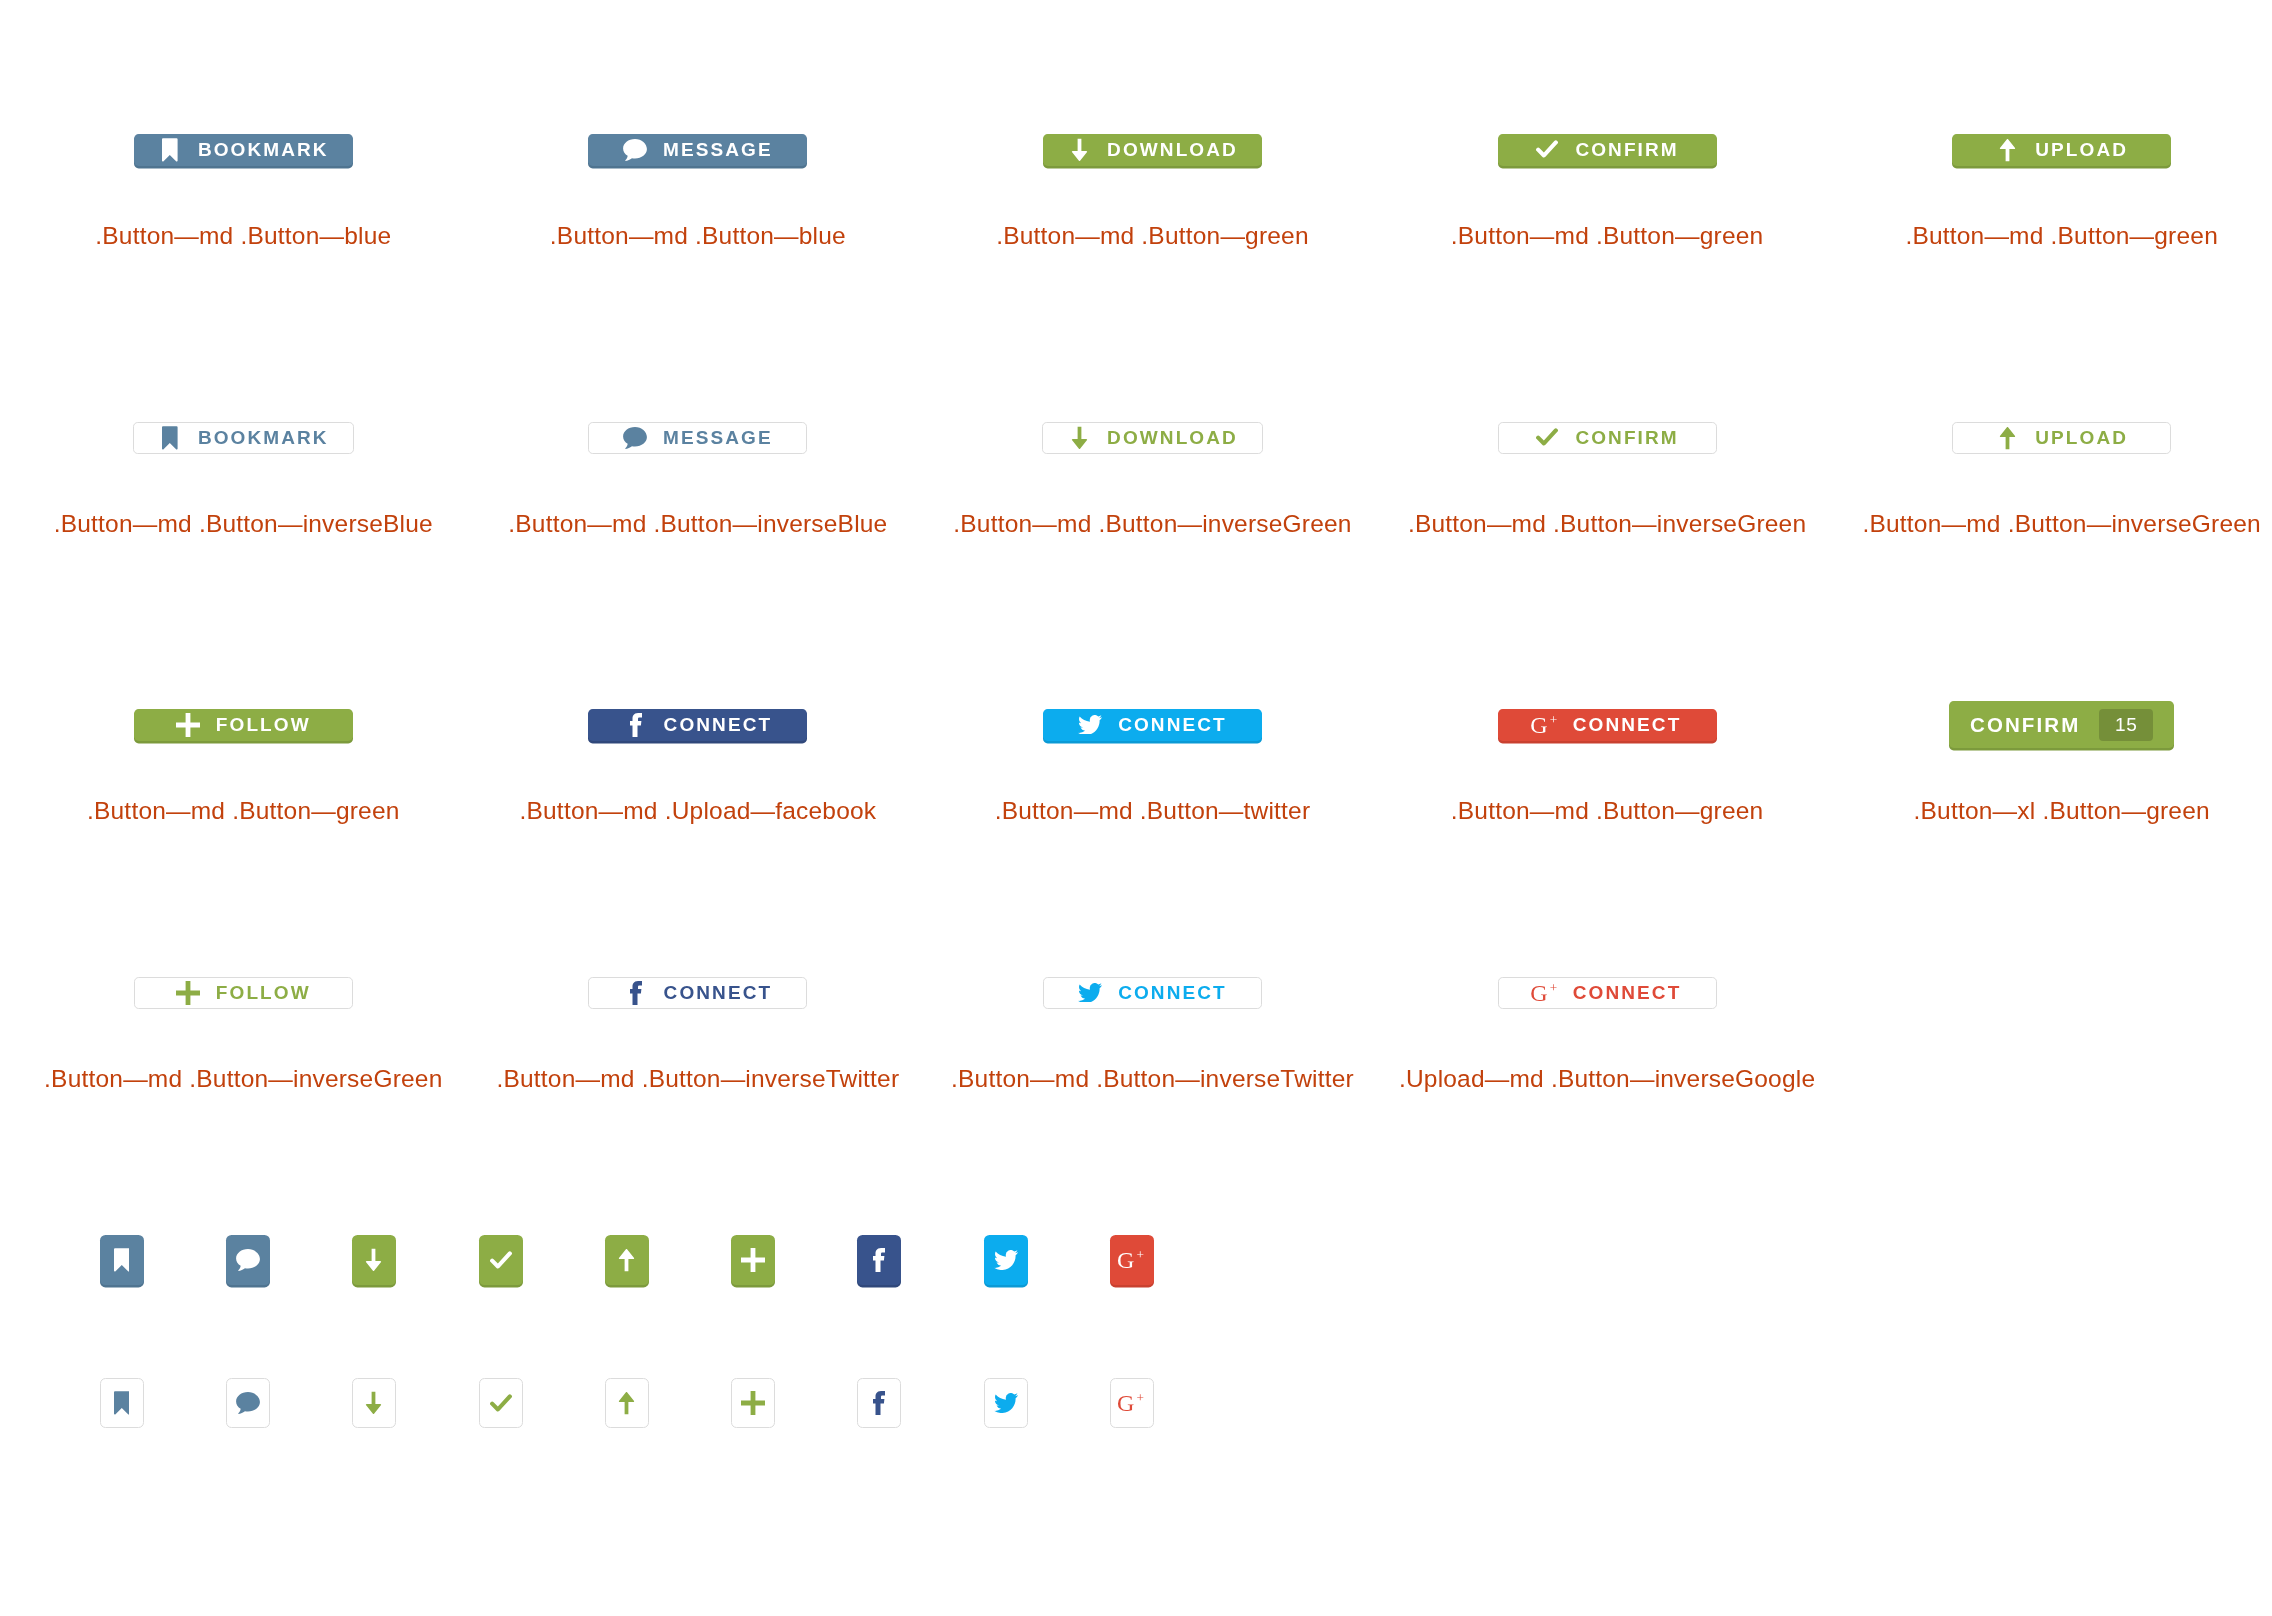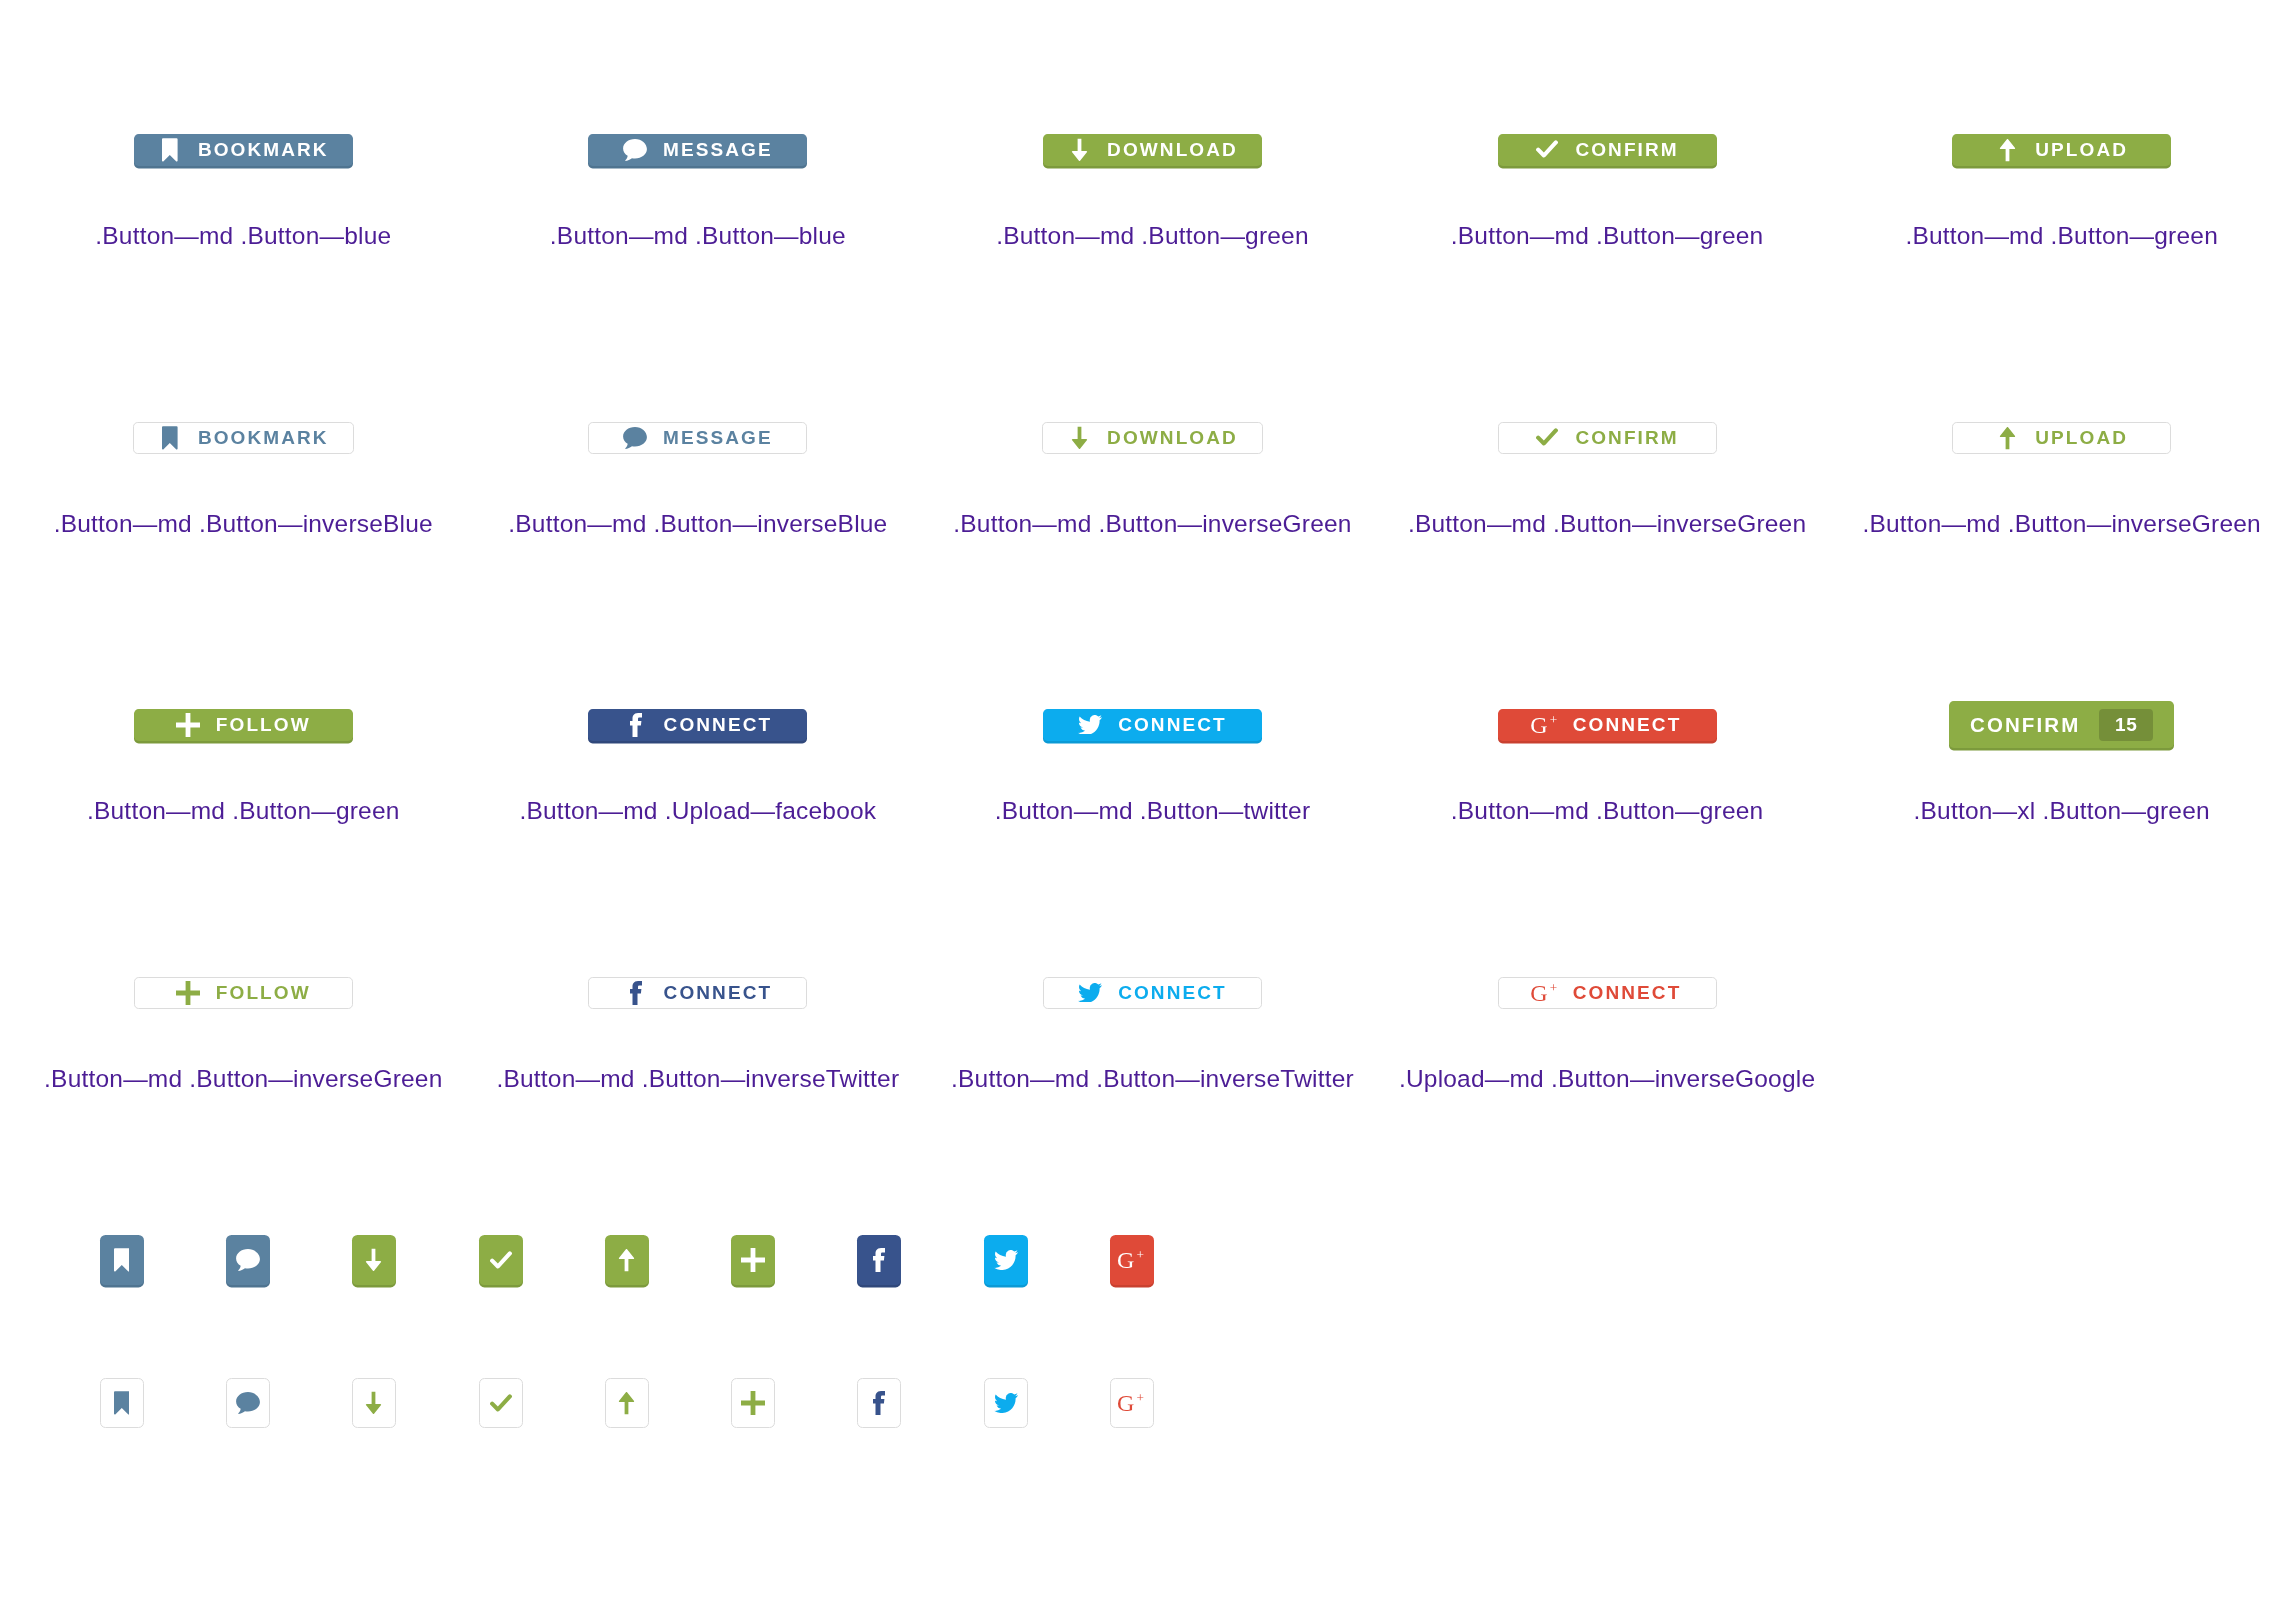--- a/index.html
+++ b/index.html
@@ -41,21 +41,21 @@
 
   .btn-slot {
     height: 63px;
     display: flex;
     align-items: center;
     justify-content: center;
   }
   .caption {
     margin-top: 41px;
     font-size: 24.5px;
-    color: #4c1d95;
+    color: #c2410c;
     letter-spacing: 0.2px;
     white-space: nowrap;
     font-weight: 400;
   }
 
   
   .Button {
     display: inline-flex;
     align-items: center;
     justify-content: center;
@@ -119,21 +119,21 @@
     display: inline-flex;
     align-items: center;
     justify-content: center;
     margin-left: 19px;
     min-width: 38px;
     height: 32px;
     padding: 0 8px;
     border-radius: 4px;
     background: rgba(0,0,0,0.17);
     font-size: 19px;
-    font-weight: 700;
+    font-weight: 400;
     letter-spacing: 0.8px;
     color: #ffffff;
   }
 
   
   .iconrow {
     position: absolute;
     left: 0;
     width: 2273px;
     display: flex;

